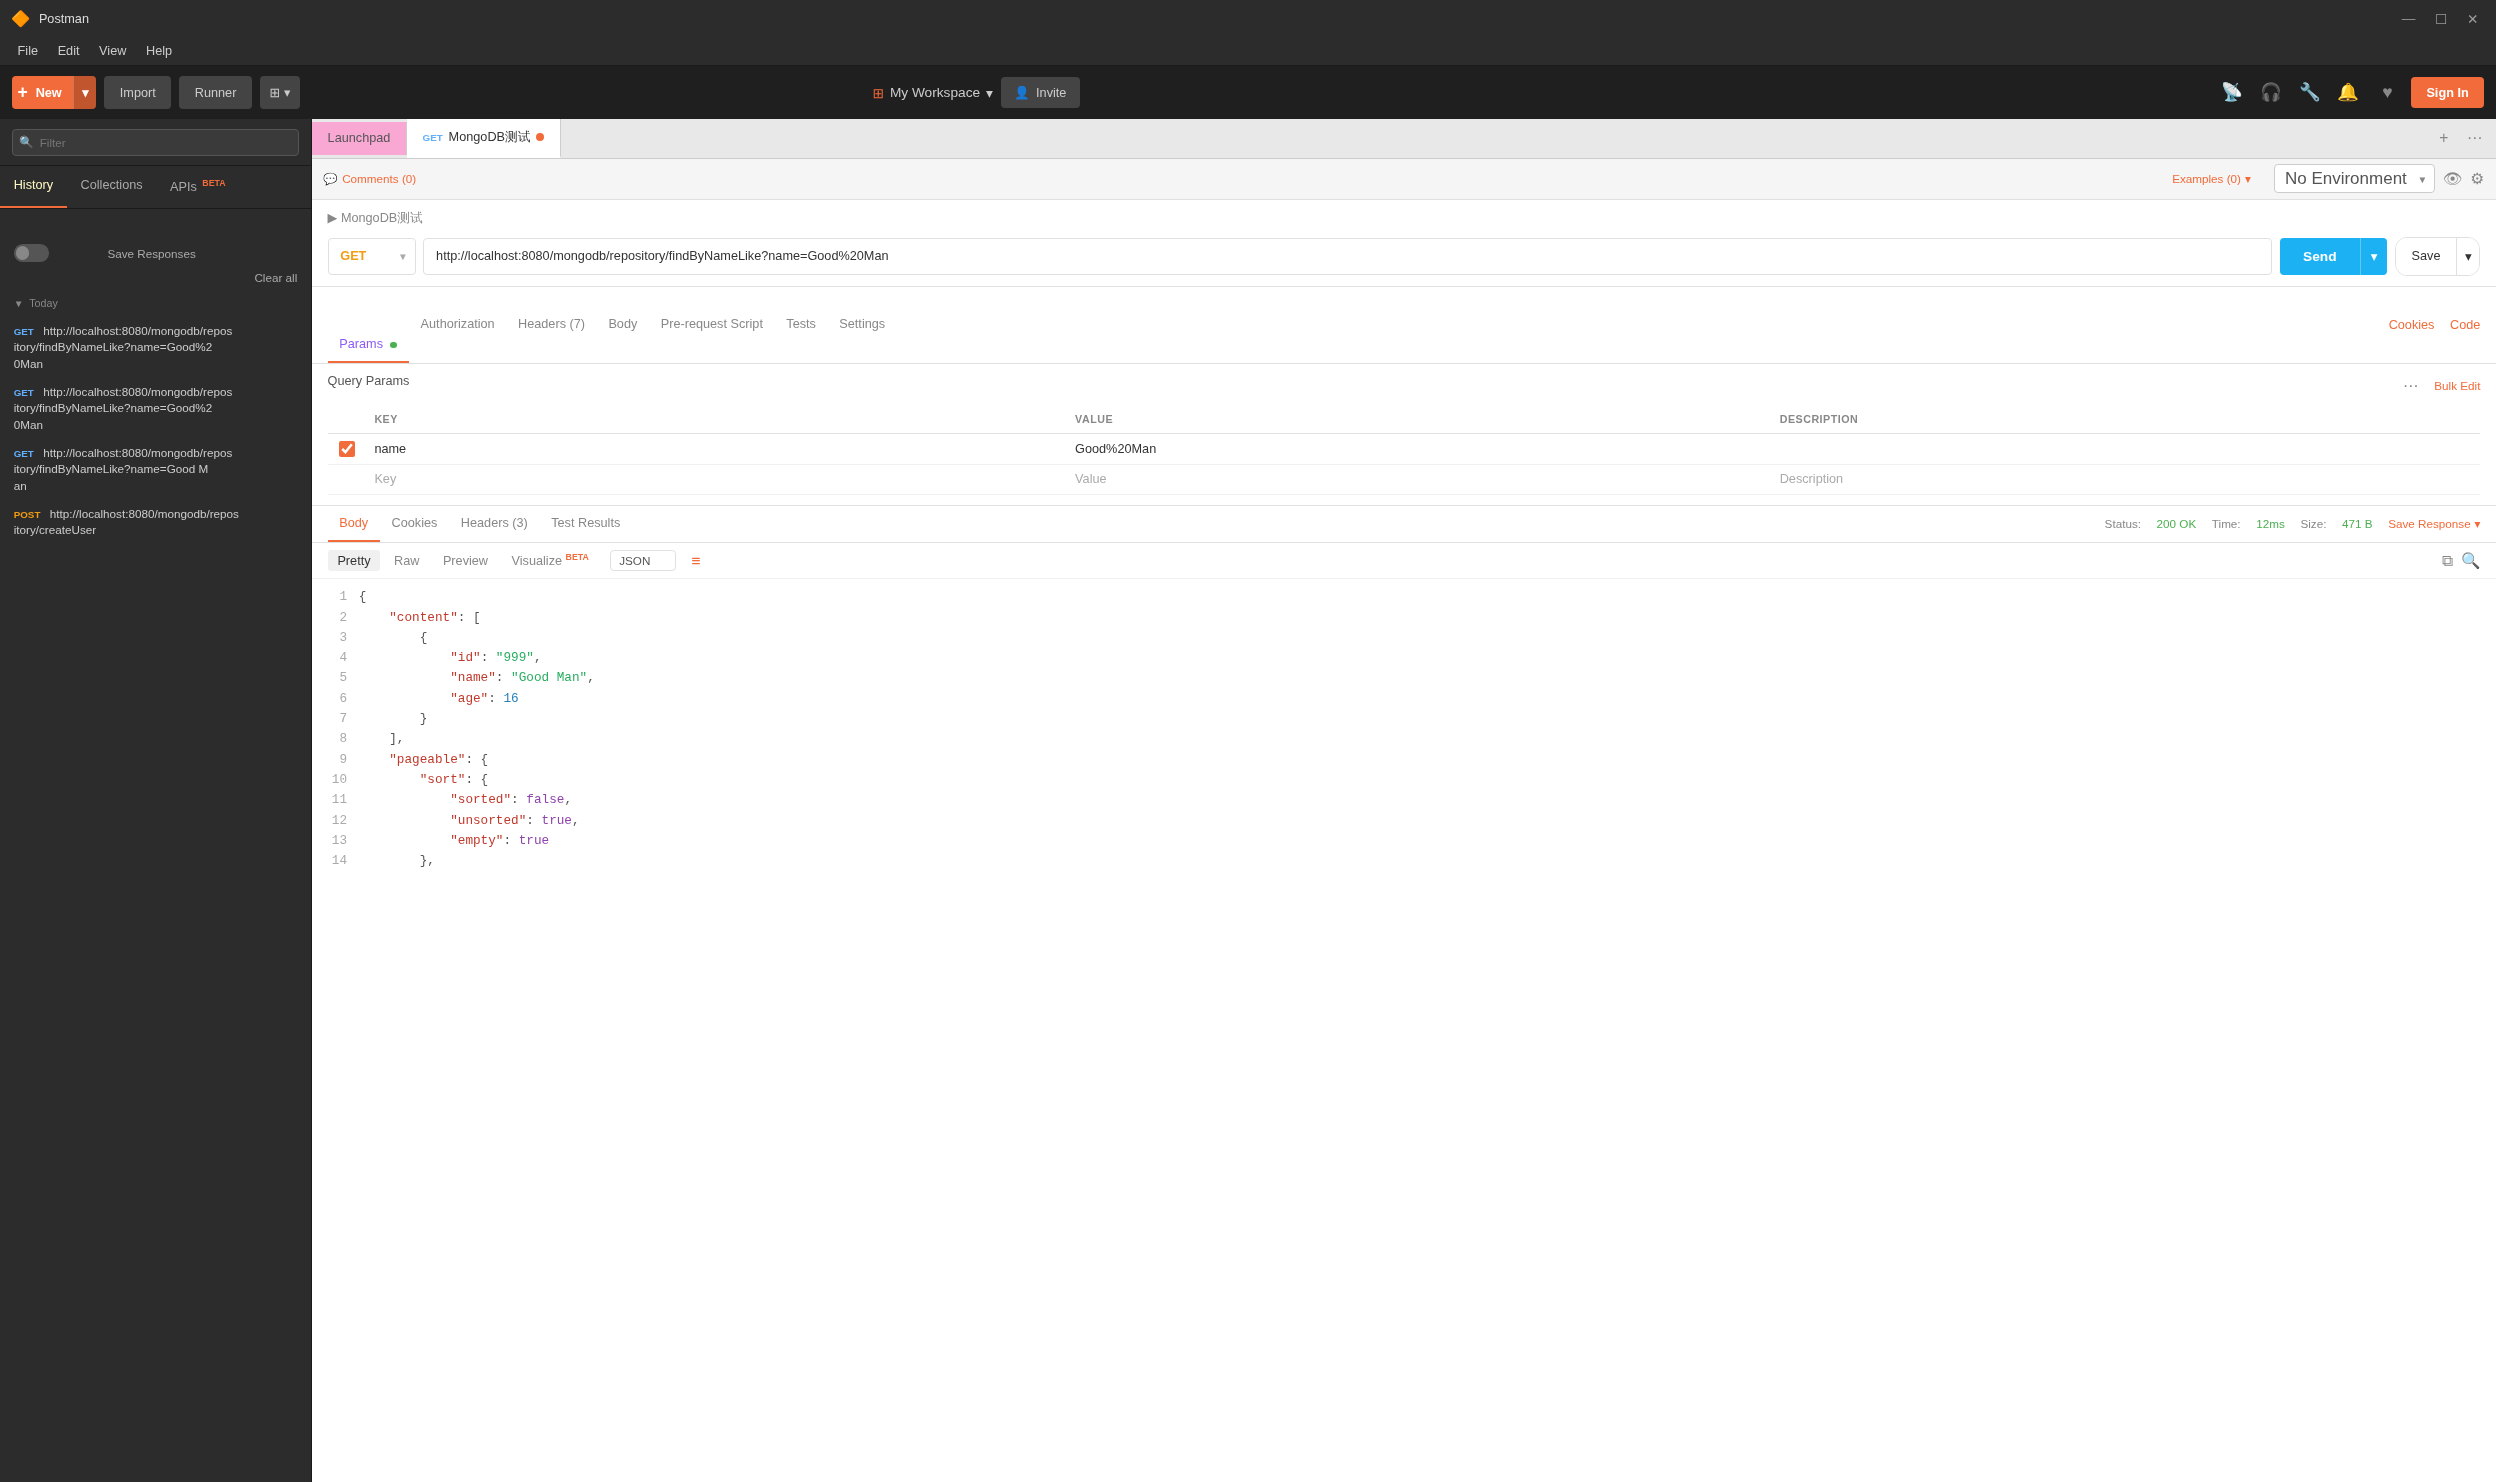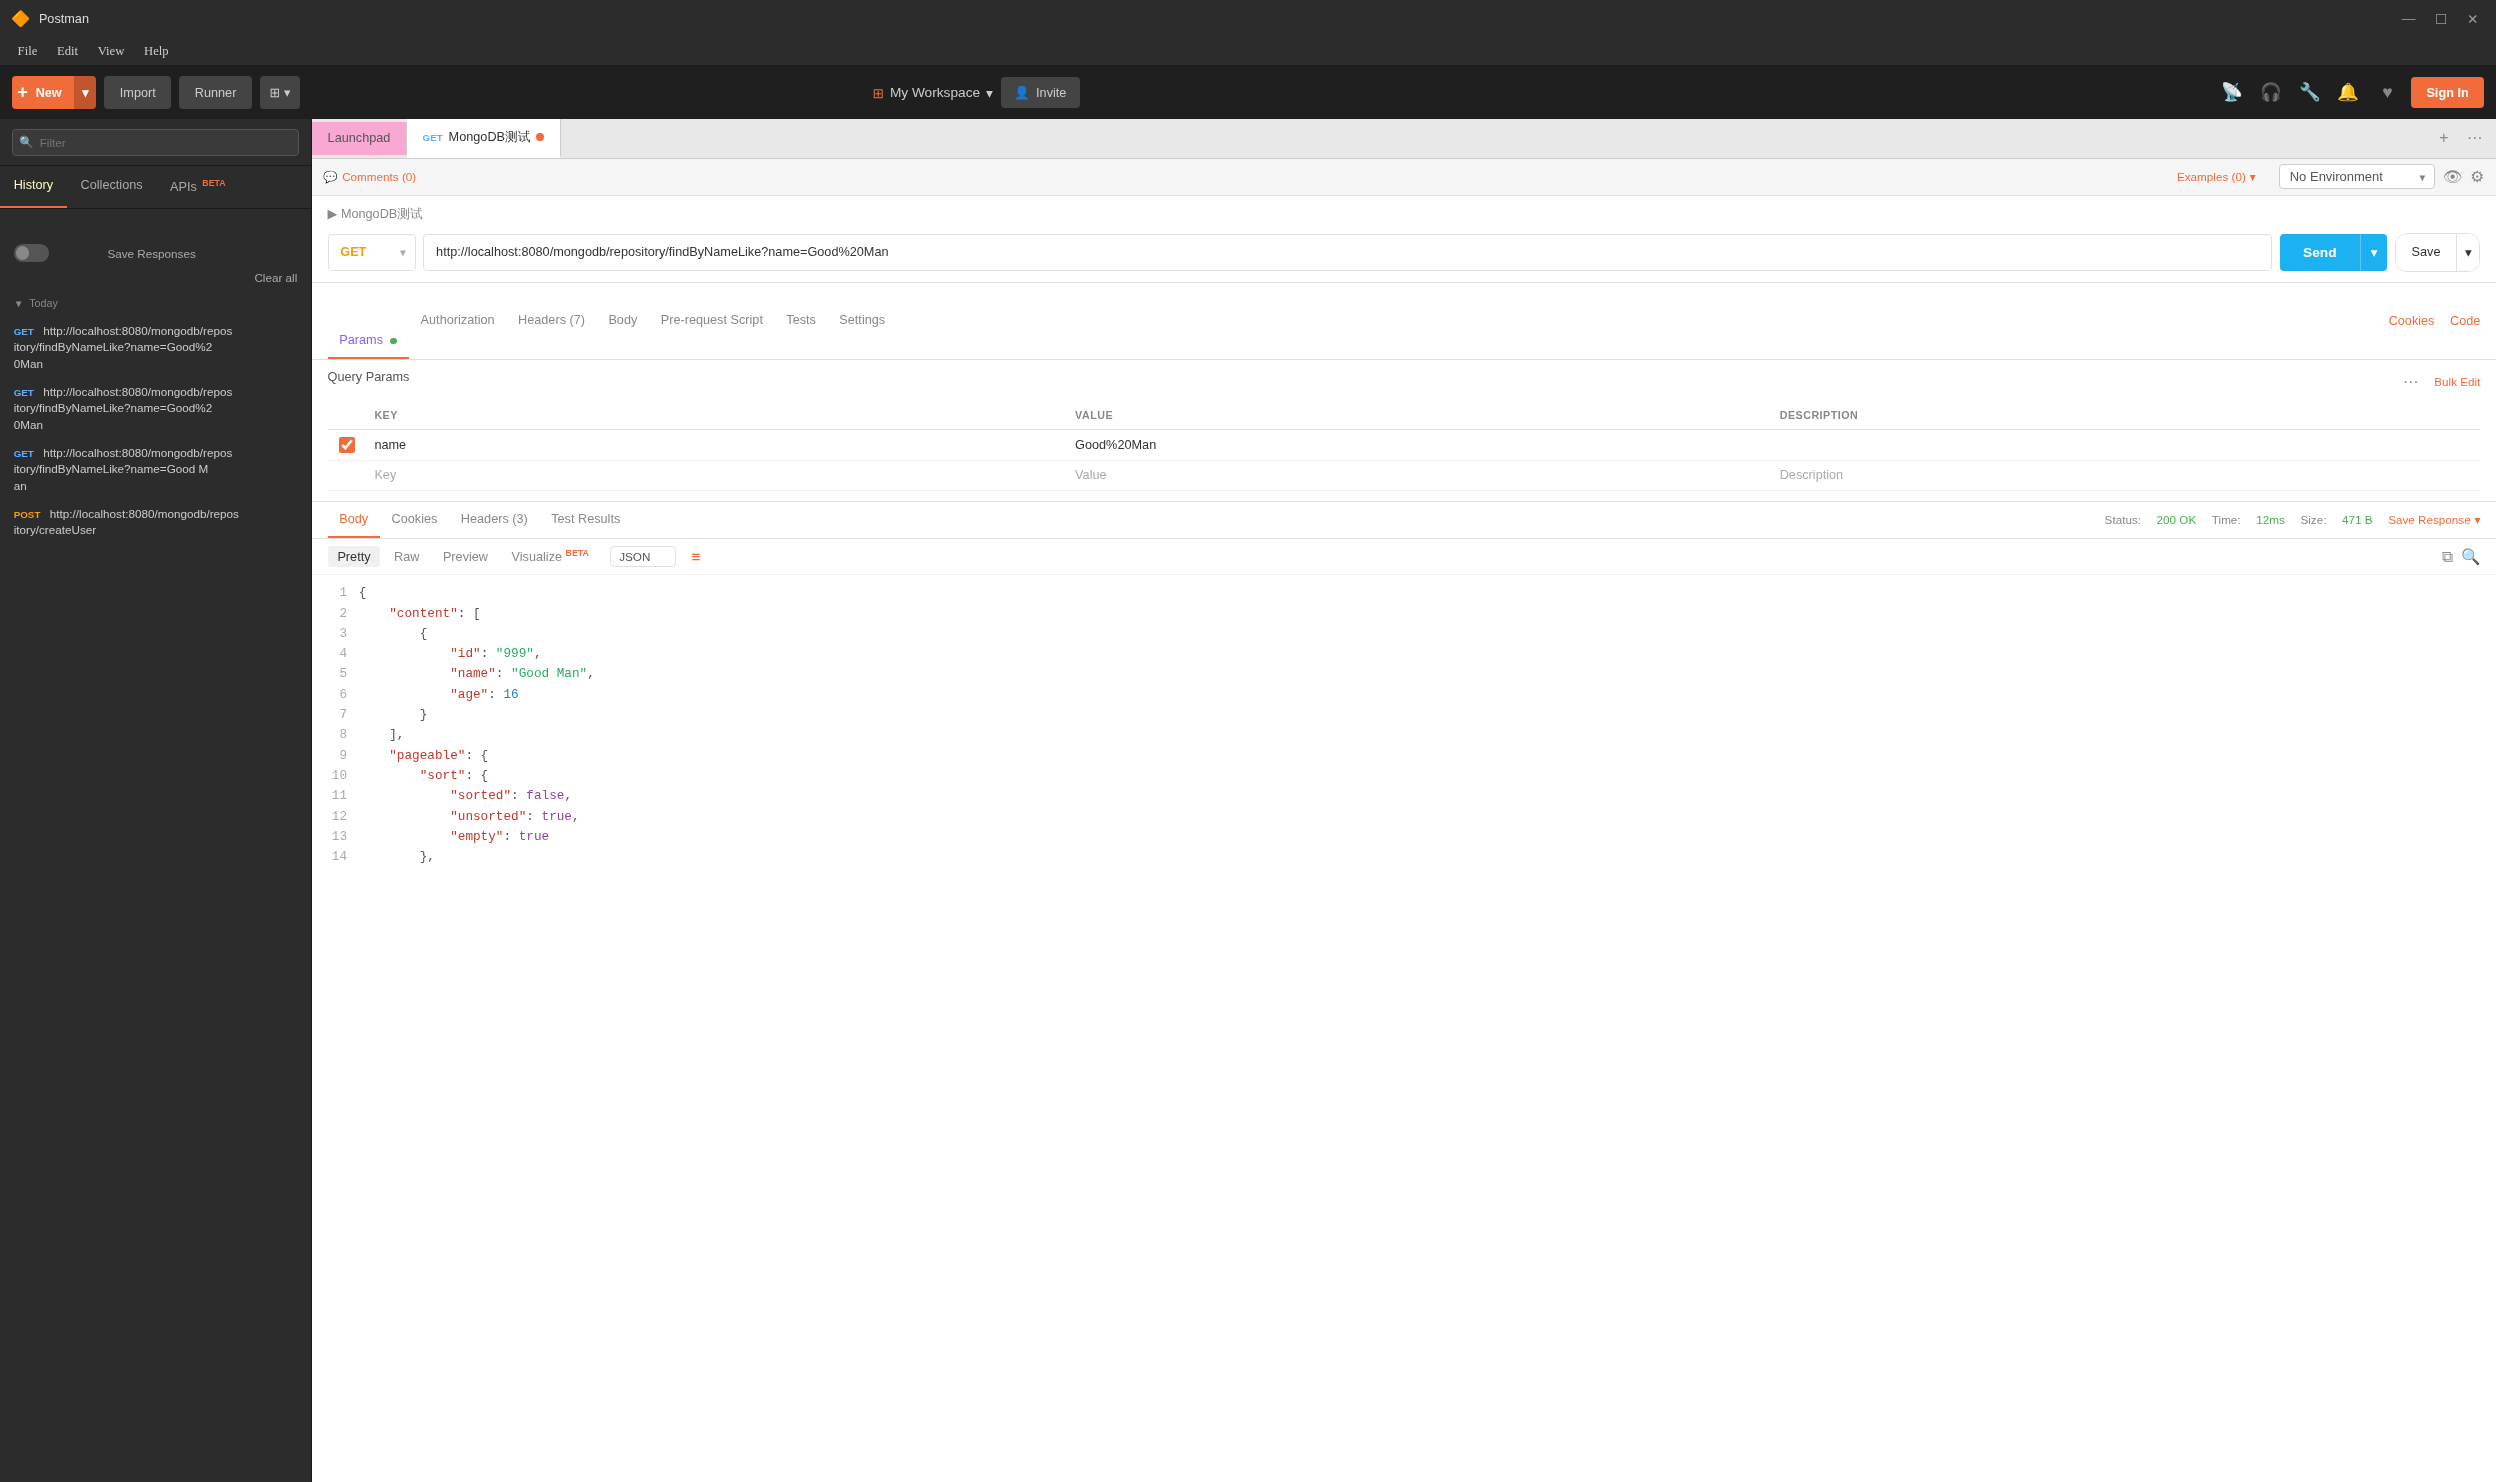--- a/index.html
+++ b/index.html
@@ -6,21 +6,21 @@
     body { font-family: -apple-system, BlinkMacSystemFont, 'Segoe UI', sans-serif; font-size: 12.7px; background: #1a1a2e; color: #333; overflow: hidden; }
     
     
     .title-bar { display: flex; align-items: center; background: #2c2c2c; height: 37px; padding: 0 11.7px; color: #ccc; font-size: 12.7px; }
     .title-bar .app-icon { color: #f26b3a; margin-right: 7.8px; font-size: 15.6px; }
     .title-bar .app-name { color: #ddd; font-weight: 500; }
     .title-bar .window-controls { margin-left: auto; display: flex; gap: 7.8px; }
     .window-controls span { cursor: pointer; color: #999; font-size: 13.7px; padding: 2px 5.9px; }
     
     
-    .menu-bar { display: flex; align-items: center; background: #2c2c2c; height: 29px; padding: 0 7.8px; border-bottom: 1px solid #1a1a1a; font-family: Liberation Serif, serif; }
+    .menu-bar { display: flex; align-items: center; background: #2c2c2c; height: 29px; padding: 0 7.8px; border-bottom: 1px solid #1a1a1a; }
     .menu-bar span { color: #ccc; padding: 3.9px 9.8px; cursor: pointer; font-size: 12.7px; }
     
     
     .toolbar { display: flex; align-items: center; background: #1f1f1f; height: 53px; padding: 0 11.7px; gap: 7.8px; }
     .btn-new { background: #f26b3a; color: white; border: none; border-radius: 3.9px; padding: 0; height: 33px; display: flex; align-items: center; cursor: pointer; font-size: 12.7px; font-weight: 600; }
     .btn-new .new-label { padding: 0 11.7px 0 7.8px; }
     .btn-new .new-icon { font-size: 17.6px; margin-left: 5.9px; }
     .btn-new .dropdown-arrow { background: rgba(0,0,0,0.2); height: 33px; padding: 0 7.8px; display: flex; align-items: center; border-left: 1px solid rgba(255,255,255,0.2); border-radius: 0 3.9px 3.9px 0; }
     .btn-secondary { background: #444; color: #ccc; border: none; border-radius: 3.9px; padding: 0 15.6px; height: 33px; cursor: pointer; font-size: 12.7px; }
     .btn-icon { background: #444; color: #ccc; border: none; border-radius: 3.9px; padding: 0 9.8px; height: 33px; cursor: pointer; font-size: 12.7px; display: flex; align-items: center; gap: 3.9px; }
@@ -70,21 +70,21 @@
     .tabs-bar { display: flex; align-items: center; background: #e8e8e8; border-bottom: 1px solid #ccc; min-height: 39px; }
     .tab-item { padding: 9.8px 15.6px; font-size: 12.7px; color: #555; cursor: pointer; border-right: 1px solid #ccc; white-space: nowrap; display: flex; align-items: center; gap: 5.9px; background: #f9a8d4; }
     .tab-item.active { background: #fff; color: #333; border-bottom: 2px solid transparent; }
     .tab-dot { width: 7.8px; height: 7.8px; border-radius: 50%; background: #f26b3a; }
     .method-badge { font-size: 9.8px; font-weight: bold; color: #61affe; }
     .tab-actions { margin-left: auto; display: flex; align-items: center; gap: 3.9px; padding: 0 7.8px; }
     .tab-icon-btn { background: transparent; border: none; cursor: pointer; color: #888; font-size: 15.6px; width: 27px; height: 27px; display: flex; align-items: center; justify-content: center; border-radius: 2.9px; }
     
     
     .env-bar { display: flex; align-items: center; justify-content: flex-end; background: #f5f5f5; padding: 5.9px 11.7px; border-bottom: 1px solid #e0e0e0; gap: 7.8px; }
-    .env-select { background: #fff; border: 1px solid #ccc; border-radius: 3.9px; padding: 3.9px 27px 3.9px 9.8px; color: #555; font-size: 13px; appearance: none; cursor: pointer; min-width: 156px; }
+    .env-select { background: #fff; border: 1px solid #ccc; border-radius: 3.9px; padding: 3.9px 27px 3.9px 9.8px; color: #555; font-size: 17px; appearance: none; cursor: pointer; min-width: 156px; }
     .env-icon-btn { background: transparent; border: none; cursor: pointer; color: #888; font-size: 15.6px; }
     
     
     .request-section { padding: 9.8px 15.6px; border-bottom: 1px solid #e0e0e0; }
     .breadcrumb { color: #888; font-size: 12.7px; display: flex; align-items: center; gap: 3.9px; margin-bottom: 9.8px; }
     .request-url-row { display: flex; align-items: center; gap: 7.8px; }
     .method-select { border: 1px solid #e0e0e0; border-radius: 3.9px; padding: 0 11.7px; height: 37px; font-size: 12.7px; color: #f39c12; font-weight: bold; background: #fff; cursor: pointer; appearance: none; min-width: 88px; }
     .url-input { flex: 1; border: 1px solid #e0e0e0; border-radius: 3.9px; padding: 0 11.7px; height: 37px; font-size: 12.7px; color: #333; outline: none; }
     .send-btn-group { display: flex; border-radius: 3.9px; overflow: hidden; }
     .send-btn { background: #1cb1f2; color: white; border: none; padding: 0 23.4px; height: 37px; font-size: 13.7px; font-weight: 600; cursor: pointer; }

